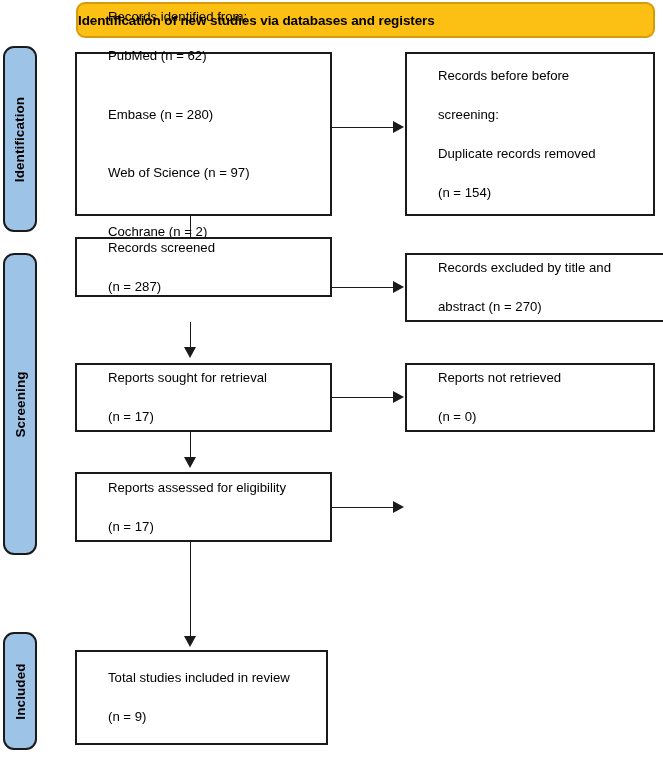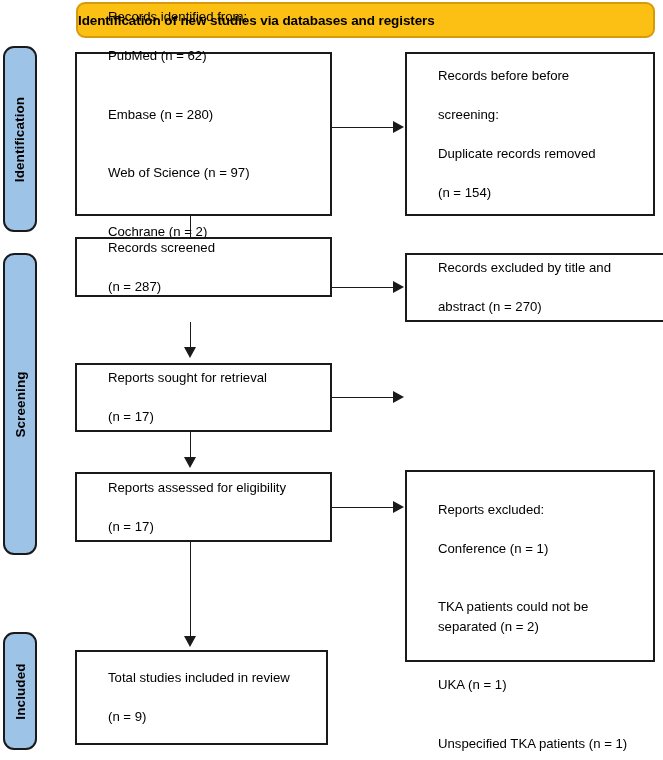--- a/index.html
+++ b/index.html
@@ -177,44 +177,40 @@
   <div class="v-line" style="left:190px; top:322px; height:26px;"></div>
   <div class="arrow-down" style="left:183.5px; top:347px;"></div>
 
   <div class="box" style="left:75px; top:363px; width:257px; height:69px;">
     <div class="box-text">
       <span>Reports sought for retrieval</span><br>
       <span>(n = 17)</span>
     </div>
   </div>
 
+  <div class="box" style="left:405px; top:363px; width:250px; height:69px;">
+    <div class="box-text">
+      <span>Reports not retrieved</span><br>
+      <span>(n = 0)</span>
+    </div>
+  </div>
 
   <div class="h-line" style="left:332px; top:397px; width:63px;"></div>
   <div class="arrow-right" style="left:393px; top:390.5px;"></div>
 
   <div class="v-line" style="left:190px; top:432px; height:26px;"></div>
   <div class="arrow-down" style="left:183.5px; top:457px;"></div>
 
   <div class="box" style="left:75px; top:472px; width:257px; height:70px;">
     <div class="box-text">
       <span>Reports assessed for eligibility</span><br>
       <span>(n = 17)</span>
     </div>
   </div>
 
-  <div class="box top-align" style="left:405px; top:470px; width:250px; height:192px;">
-    <div class="box-text">
-      <span>Reports excluded:</span>
-      <span class="indent">Conference (n = 1)</span>
-      <span class="indent">TKA patients could not be separated (n = 2)</span>
-      <span class="indent">UKA (n = 1)</span>
-      <span class="indent">Unspecified TKA patients (n = 1)</span>
-      
-    </div>
-  </div>
 
   <div class="h-line" style="left:332px; top:507px; width:63px;"></div>
   <div class="arrow-right" style="left:393px; top:500.5px;"></div>
 
   <div class="v-line" style="left:190px; top:542px; height:95px;"></div>
   <div class="arrow-down" style="left:183.5px; top:636px;"></div>
 
   <div class="box" style="left:75px; top:650px; width:253px; height:95px;">
     <div class="box-text">
       <span>Total studies included in review</span><br>

